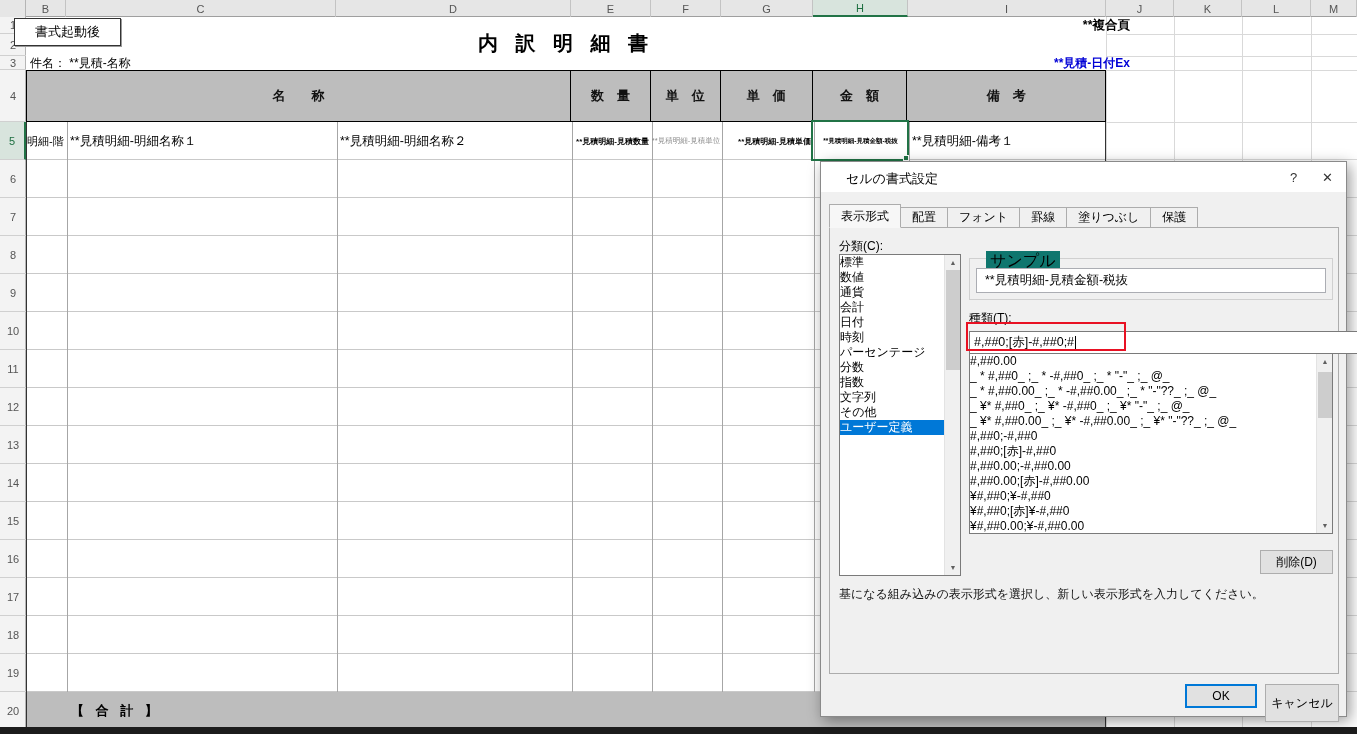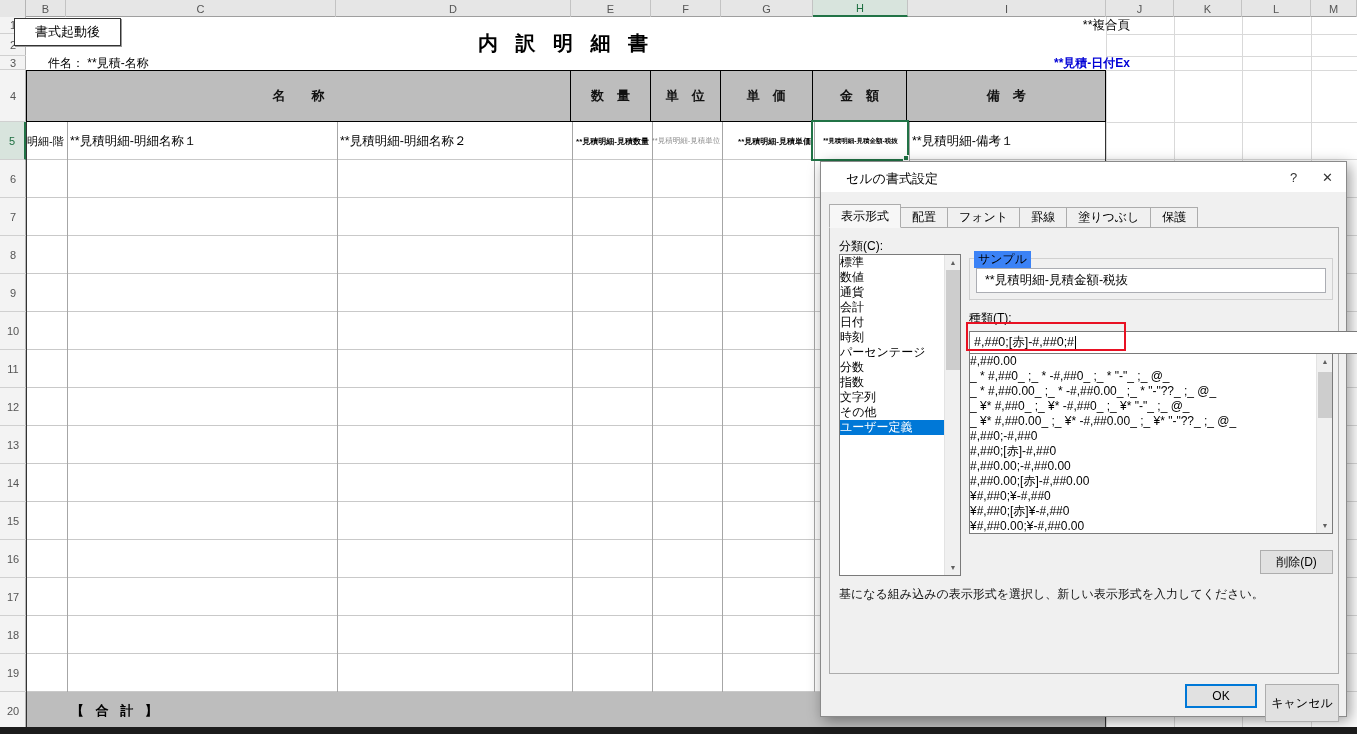--- a/index.html
+++ b/index.html
@@ -61,21 +61,21 @@
   .tab.selected{height:24px;background:#F7F7F7;border-left:1px solid #ACACAC;border-bottom:1px solid #F7F7F7;z-index:3}
   .tabpage{position:absolute;left:8px;top:65px;width:510px;height:447px;border:1px solid #ACACAC;background:#F0F0F0}
   .listbox{position:absolute;background:#fff;border:1px solid #7A7A7A;overflow:hidden}
   .lb-item{height:15px;line-height:15px;font-size:12px;white-space:nowrap}
   .lb-item.selected{background:#0078D7;color:#fff}
   .sb{position:absolute;right:0;top:0;bottom:0;width:16px;background:#F0F0F0;border-left:1px solid #E3E3E3}
   .sb-arrow{position:absolute;left:0;width:16px;height:15px;display:flex;align-items:center;justify-content:center;
       font-size:7px;color:#606060}
   .sb-thumb{position:absolute;left:1px;width:14px;background:#CDCDCD}
   .groupbox{position:absolute;border:1px solid #D0D0D0}
-  .groupbox-legend{position:absolute;top:-8px;left:4px;background:#3b82f6;padding:0 4px;font-size:12px}
+  .groupbox-legend{position:absolute;top:-8px;left:16px;background:#0f766e;padding:0 4px;font-size:16px}
   .samplebox{position:absolute;background:#fff;border:1px solid #ABADB3;display:flex;align-items:center;padding-left:8px;font-size:12.5px}
   .textinput{position:absolute;background:#fff;border:1px solid #7A7A7A;display:flex;align-items:center;
       padding-left:4px;font-size:12.5px;white-space:nowrap}
   .caret{display:inline-block;width:1px;height:14px;background:#000;margin-left:1px}
   .red-annotation{position:absolute;border:2px solid #E81123;background:transparent;z-index:12}
   .winbtn{position:absolute;background:#E1E1E1;border:1px solid #ADADAD;display:flex;align-items:center;
       justify-content:center;font-size:12px;cursor:default}
   .winbtn.default{border:2px solid #0078D7}
   .dlg-help{position:absolute;font-size:12px;color:#111}
   .label{position:absolute;font-size:12px}
@@ -129,23 +129,23 @@
     <div class="vgl" style="left:1174px;top:17px;height:713px"></div>
     <div class="vgl" style="left:1242px;top:17px;height:713px"></div>
     <div class="vgl" style="left:1311px;top:17px;height:713px"></div>
     <div class="hgl" style="left:1106px;top:34px;width:251px"></div>
     <div class="hgl" style="left:1106px;top:56px;width:251px"></div>
     <div class="hgl" style="left:1106px;top:70px;width:251px"></div>
     <div class="hgl" style="left:1106px;top:122px;width:251px"></div>
     <div class="right-rows"></div>
   </div>
 
-  <div class="cell" style="left:900px;top:17px;width:230px;height:17px;justify-content:flex-end;font-weight:normal">**複合頁</div>
+  <div class="cell" style="left:900px;top:17px;width:230px;height:17px;justify-content:flex-end;font-weight:bold">**複合頁</div>
   <div class="cell" style="left:26px;top:31px;width:1080px;height:25px;justify-content:center;font-size:20px;font-weight:600;letter-spacing:6px">内 訳 明 細 書</div>
-  <div class="cell" style="left:48px;top:56px;width:400px;height:14px;font-size:12px">件名： **見積-名称</div>
+  <div class="cell" style="left:30px;top:56px;width:400px;height:14px;font-size:12px">件名： **見積-名称</div>
   <div class="cell" style="left:900px;top:56px;width:230px;height:14px;justify-content:flex-end;font-size:12px;font-weight:bold;color:#0000D6">**見積-日付Ex</div>
 
   <div class="thead">
     <div class="thcell" style="width:545px">名　　称</div>
     <div class="thcell" style="width:80px">数　量</div>
     <div class="thcell" style="width:70px">単　位</div>
     <div class="thcell" style="width:92px">単　価</div>
     <div class="thcell" style="width:95px">金　額</div>
     <div class="thcell" style="width:198px">備　考</div>
   </div>

